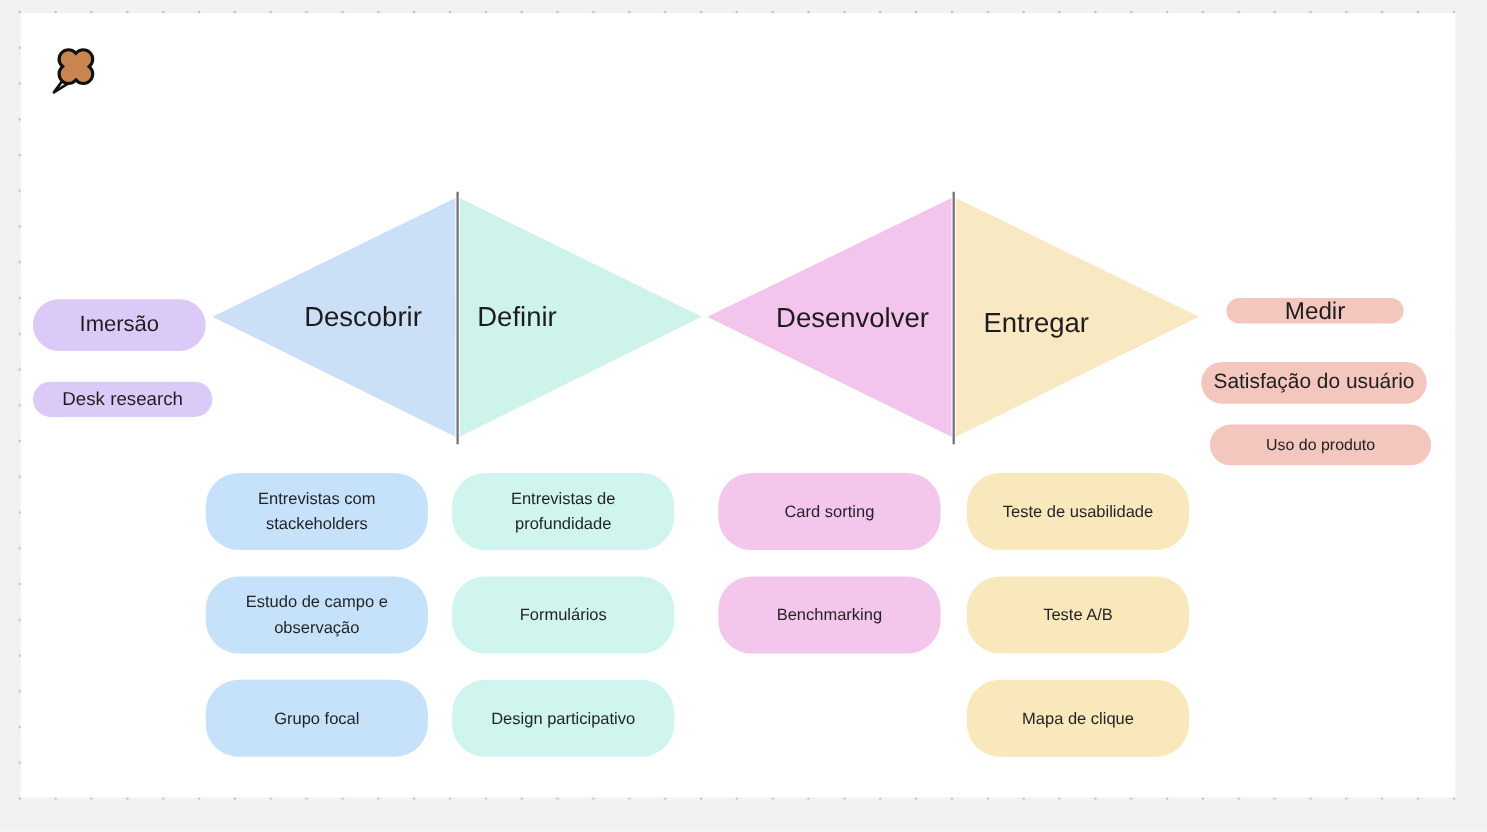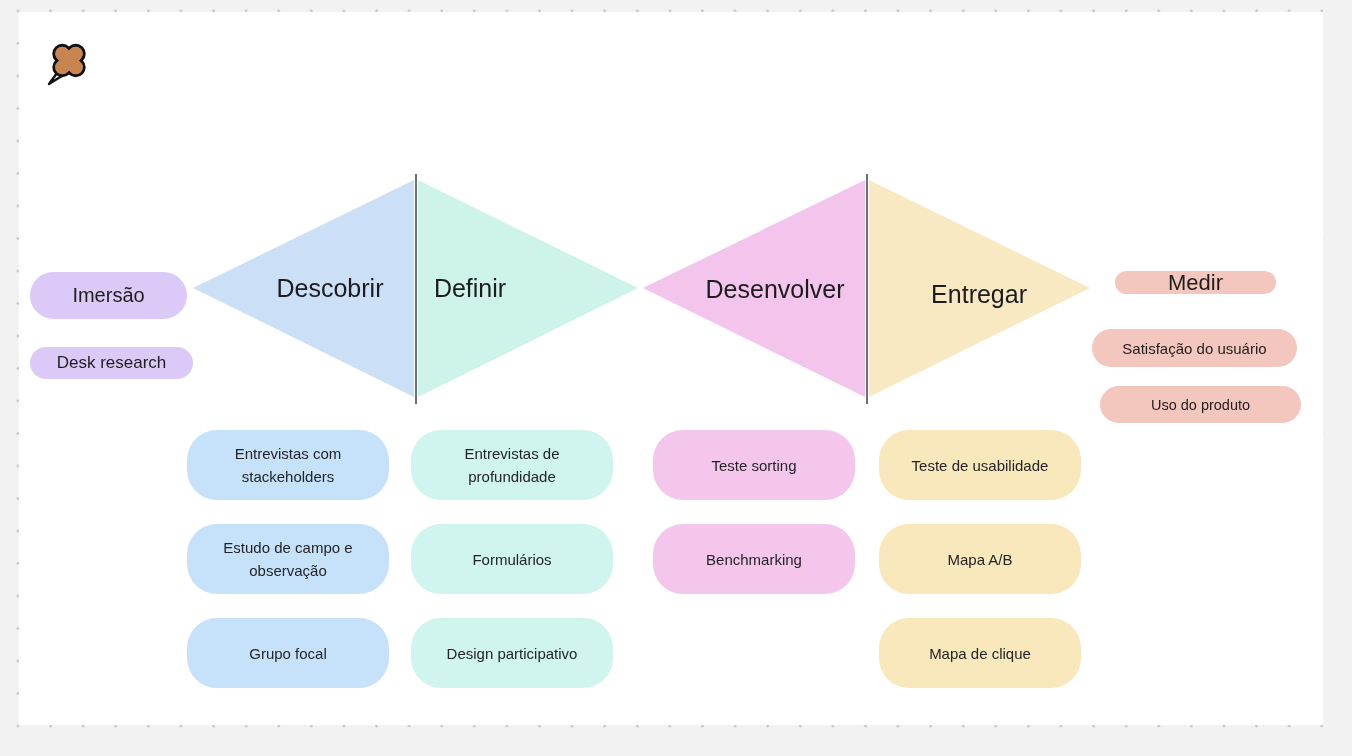--- a/index.html
+++ b/index.html
@@ -36,36 +36,36 @@
     display: flex; align-items: center; justify-content: center;
     text-align: center;
     border-radius: 999px;
     white-space: nowrap;
   }
   .pill.purple { background: #dbc9f8; }
   .pill.salmon { background: #f4c7be; }
   .pill-imersao   { left: 30px;   top: 272px; width: 157px; height: 47px; font-size: 20px; align-items: center; }
   .pill-desk      { left: 30px;   top: 347px; width: 163px; height: 32px; font-size: 17px; }
   .pill-medir     { left: 1115px; top: 271px; width: 161px; height: 23px; font-size: 22px; }
-  .pill-satisf    { left: 1092px; top: 329px; width: 205px; height: 38px; font-size: 15px; }
+  .pill-satisf    { left: 1092px; top: 329px; width: 205px; height: 38px; font-size: 19px; }
   .pill-uso       { left: 1100px; top: 386px; width: 201px; height: 37px; font-size: 14.5px; }
   .diamond-svg { position: absolute; }
   .diamond-svg.d1 { left: 193px; top: 174px; }
   .diamond-svg.d2 { left: 643px; top: 174px; }
   .phase-label {
     position: absolute;
     width: 170px;
     text-align: center;
     font-size: 25px;
     color: #1c1c1e;
   }
   .lbl-descobrir   { left: 245px; top: 274px; }
   .lbl-definir     { left: 385px; top: 274px; }
   .lbl-desenvolver { left: 690px; top: 275px; }
-  .lbl-entregar    { left: 857px; top: 280px; text-align: right; }
+  .lbl-entregar    { left: 857px; top: 280px; }
   .card {
     position: absolute;
     width: 202px; height: 70px;
     border-radius: 30px;
     display: flex; align-items: center; justify-content: center;
     text-align: center;
     font-size: 15px;
     line-height: 23px;
     padding: 0 22px;
     color: #242428;
@@ -149,27 +149,27 @@
   <span>Entrevistas de profundidade</span>
 </div>
 <div class="card mint c2 r2">
   <span>Formulários</span>
 </div>
 <div class="card mint c2 r3">
   <span>Design participativo</span>
 </div>
 
 <div class="card pink c3 r1">
-  <span>Teste sorting</span>
+  <span>Card sorting</span>
 </div>
 <div class="card pink c3 r2">
   <span>Benchmarking</span>
 </div>
 
 <div class="card yellow c4 r1">
   <span>Teste de usabilidade</span>
 </div>
 <div class="card yellow c4 r2">
-  <span>Mapa A/B</span>
+  <span>Teste A/B</span>
 </div>
 <div class="card yellow c4 r3">
   <span>Mapa de clique</span>
 </div>
 
 </body></html>

